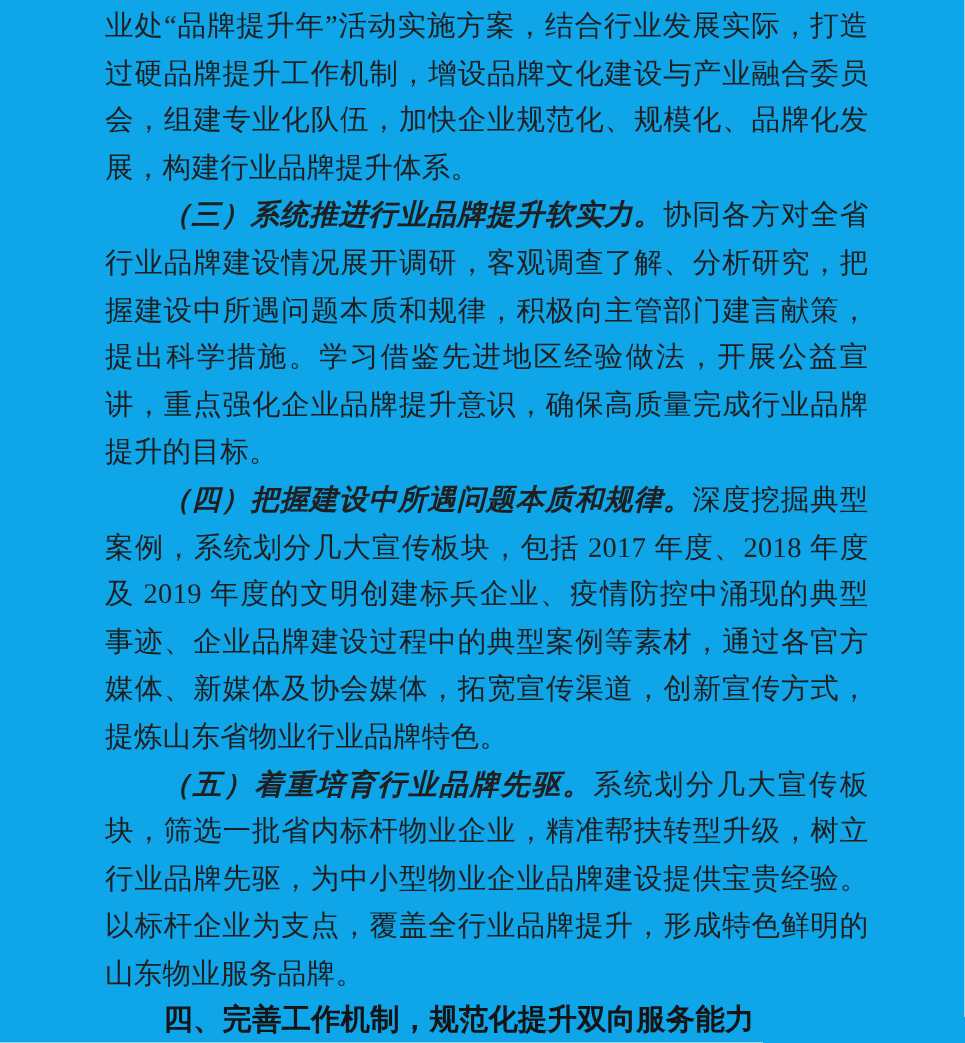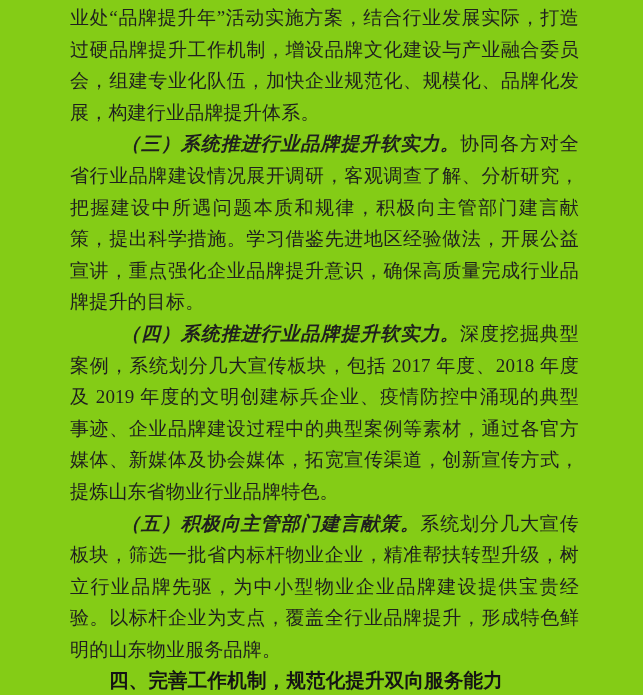--- a/index.html
+++ b/index.html
@@ -10,21 +10,21 @@
   body {
     width: 643px;
     height: 695px;
     position: relative;
     overflow: hidden;
     font-family: "Liberation Serif", "DejaVu Serif", serif;
   }
   .page {
     position: absolute;
     inset: 0;
-    background: #84cc16;
+    background: #0ea5e9;
   }
   .doc {
     position: absolute;
     left: 70px;
     top: 2px;
     width: 509px;
     font-size: 19px;
     line-height: 31.6px;
     color: #1f1f1f;
     text-align: justify;
@@ -35,21 +35,20 @@
     margin: 0;
     padding: 0;
     text-indent: 2em;
   }
   .para.continuation {
     text-indent: 0;
   }
   .lead {
     font-style: italic;
     font-weight: bold;
-    margin-left: 13px;
   }
   .heading {
     margin: 0;
     padding: 0;
     text-indent: 2em;
     font-family: "Liberation Sans", "DejaVu Sans", sans-serif;
     font-weight: bold;
     font-size: 19.5px;
     line-height: 31.6px;
     color: #141414;
@@ -59,20 +58,20 @@
 </head>
 <body>
 
 <div class="page">
   <div class="doc">
 
     <p class="para continuation">业处“品牌提升年”活动实施方案，结合行业发展实际，打造过硬品牌提升工作机制，增设品牌文化建设与产业融合委员会，组建专业化队伍，加快企业规范化、规模化、品牌化发展，构建行业品牌提升体系。</p>
 
     <p class="para"><span class="lead">（三）系统推进行业品牌提升软实力。</span><span>协同各方对全省行业品牌建设情况展开调研，客观调查了解、分析研究，把握建设中所遇问题本质和规律，积极向主管部门建言献策，提出科学措施。学习借鉴先进地区经验做法，开展公益宣讲，重点强化企业品牌提升意识，确保高质量完成行业品牌提升的目标。</span></p>
 
-    <p class="para"><span class="lead">（四）系统推进行业品牌提升软实力。</span><span>深度挖掘典型案例，系统划分几大宣传板块，包括 2017 年度、2018 年度及 2019 年度的文明创建标兵企业、疫情防控中涌现的典型事迹、企业品牌建设过程中的典型案例等素材，通过各官方媒体、新媒体及协会媒体，拓宽宣传渠道，创新宣传方式，提炼山东省物业行业品牌特色。</span></p>
+    <p class="para"><span class="lead">（四）把握建设中所遇问题本质和规律。</span><span>深度挖掘典型案例，系统划分几大宣传板块，包括 2017 年度、2018 年度及 2019 年度的文明创建标兵企业、疫情防控中涌现的典型事迹、企业品牌建设过程中的典型案例等素材，通过各官方媒体、新媒体及协会媒体，拓宽宣传渠道，创新宣传方式，提炼山东省物业行业品牌特色。</span></p>
 
-    <p class="para"><span class="lead">（五）积极向主管部门建言献策。</span><span>系统划分几大宣传板块，筛选一批省内标杆物业企业，精准帮扶转型升级，树立行业品牌先驱，为中小型物业企业品牌建设提供宝贵经验。以标杆企业为支点，覆盖全行业品牌提升，形成特色鲜明的山东物业服务品牌。</span></p>
+    <p class="para"><span class="lead">（五）着重培育行业品牌先驱。</span><span>系统划分几大宣传板块，筛选一批省内标杆物业企业，精准帮扶转型升级，树立行业品牌先驱，为中小型物业企业品牌建设提供宝贵经验。以标杆企业为支点，覆盖全行业品牌提升，形成特色鲜明的山东物业服务品牌。</span></p>
 
     <h2 class="heading">四、完善工作机制，规范化提升双向服务能力</h2>
 
   </div>
 </div>
 
 </body></html>

